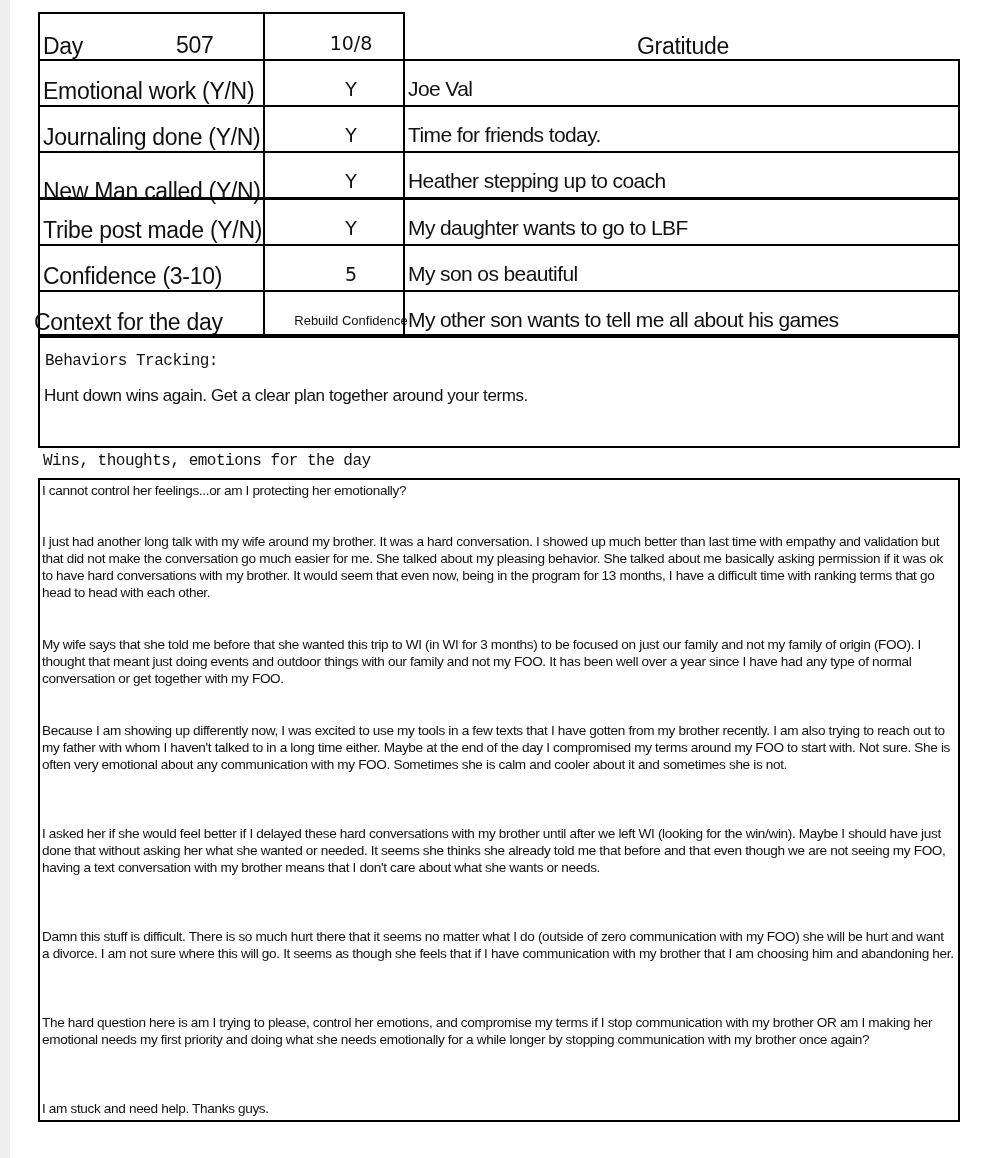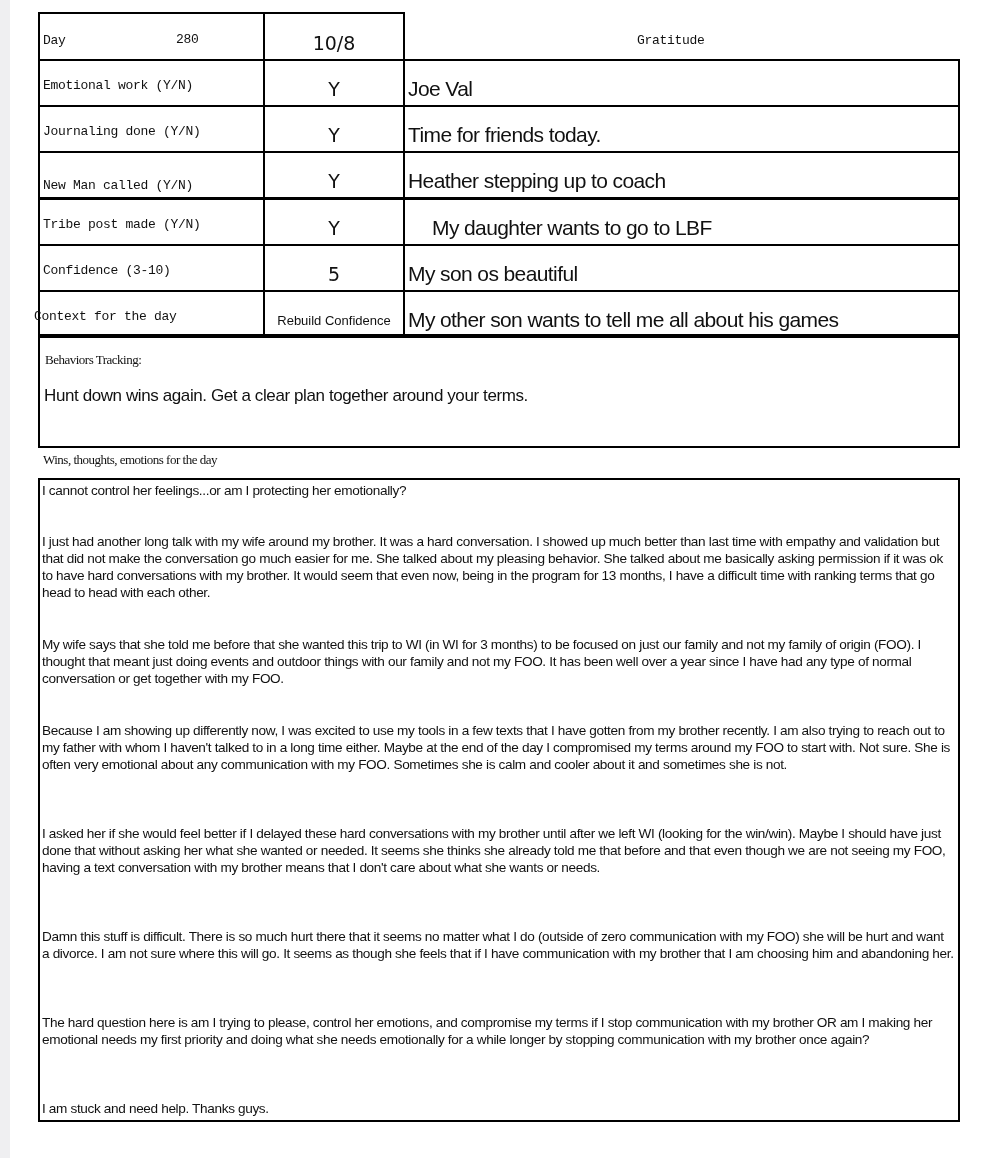--- a/index.html
+++ b/index.html
@@ -6,40 +6,40 @@
     body {
       width: 999px; height: 1158px; position: relative; overflow: hidden;
       background: #ffffff;
       font-family: "Liberation Sans", sans-serif;
       color: #111;
     }
     .left-strip { position: absolute; left: 0; top: 0; width: 10px; height: 1158px; background: #efeff1; }
 
     
     .cell { position: absolute; box-sizing: border-box; border: 2px solid #000; }
-    .lbl { position: absolute; font-size: 13px; font-family: Liberation Mono, monospace; letter-spacing: -0.3px; white-space: nowrap; }
-    .val { position: absolute; font-size: 19px; font-family: "DejaVu Sans", sans-serif; text-align: center; white-space: nowrap; }
+    .lbl { position: absolute; font-size: 23px; font-family: Liberation Sans, sans-serif; letter-spacing: -0.3px; white-space: nowrap; }
+    .val { position: absolute; font-size: 19px; font-family: "DejaVu Sans", sans-serif; text-align: center; white-space: nowrap; padding-left: 17px; }
     .grat { position: absolute; font-size: 21px; font-family: Liberation Sans, sans-serif; letter-spacing: -0.6px; white-space: nowrap; transform-origin: left center; }
     .small-val { font-size: 13px; font-family: "Liberation Sans", sans-serif; }
 
-    .sec-title { position: absolute; font-size: 13px; font-family: Liberation Serif, serif; letter-spacing: -0.5px; white-space: nowrap; }
+    .sec-title { position: absolute; font-size: 16px; font-family: Liberation Mono, monospace; letter-spacing: -0.5px; white-space: nowrap; }
     .behav-text { position: absolute; font-size: 17px; letter-spacing: -0.4px; white-space: nowrap; }
 
     .wins-box { position: absolute; left: 38px; top: 478px; width: 922px; height: 644px; box-sizing: border-box; border: 2px solid #000; }
     .para { position: absolute; left: 42px; width: 912px; font-size: 13.6px; line-height: 17px; letter-spacing: -0.35px; }
   </style>
 </head>
 <body>
 
 <div class="left-strip"></div>
 
 <div class="cell" style="left:38px; top:12px; width:227px; height:49px;"></div>
 <div class="cell" style="left:263px; top:12px; width:142px; height:49px;"></div>
 <span class="lbl" style="left:43px; top:33px;">Day</span>
-<span class="lbl" style="left:176px; top:32px;">280</span>
+<span class="lbl" style="left:176px; top:32px;">507</span>
 <span class="val" style="left:263px; width:142px; top:32px;">10/8</span>
 <span class="lbl" style="left:637px; top:33px;text-align:center;">Gratitude</span>
 
 <div id="rows">
     <div class="cell" style="left: 38px; top: 59px; width: 227px; height: 48px;"></div>
     <div class="cell" style="left: 263px; top: 59px; width: 142px; height: 48px;"></div>
     <div class="cell" style="left: 403px; top: 59px; width: 557px; height: 48px;"></div>
     <span class="lbl" style="left: 43px; top: 78px;">Emotional work  (Y/N)</span>
     <span class="val" style="left: 263px; width: 142px; top: 78px;">Y</span>
     <span class="grat" style="left: 408px; top: 77px;">Joe Val</span>
@@ -53,21 +53,21 @@
     <div class="cell" style="left: 263px; top: 151px; width: 142px; height: 48px;"></div>
     <div class="cell" style="left: 403px; top: 151px; width: 557px; height: 48px;"></div>
     <span class="lbl" style="left: 43px; top: 170px; margin-top: 8px;">New Man called (Y/N)</span>
     <span class="val" style="left: 263px; width: 142px; top: 170px;">Y</span>
     <span class="grat" style="left: 408px; top: 169px;">Heather stepping up to coach</span>
     <div class="cell" style="left: 38px; top: 198px; width: 227px; height: 48px;"></div>
     <div class="cell" style="left: 263px; top: 198px; width: 142px; height: 48px;"></div>
     <div class="cell" style="left: 403px; top: 198px; width: 557px; height: 48px;"></div>
     <span class="lbl" style="left: 43px; top: 217px; text-align: right;">Tribe post made (Y/N)</span>
     <span class="val" style="left: 263px; width: 142px; top: 217px;">Y</span>
-    <span class="grat" style="left: 408px; top: 216px; margin-left: 24px;">My daughter wants to go to LBF</span>
+    <span class="grat" style="left: 408px; top: 216px;">My daughter wants to go to LBF</span>
     <div class="cell" style="left: 38px; top: 244px; width: 227px; height: 48px;"></div>
     <div class="cell" style="left: 263px; top: 244px; width: 142px; height: 48px;"></div>
     <div class="cell" style="left: 403px; top: 244px; width: 557px; height: 48px;"></div>
     <span class="lbl" style="left: 43px; top: 263px;">Confidence (3-10)</span>
     <span class="val" style="left: 263px; width: 142px; top: 263px;">5</span>
     <span class="grat" style="left: 408px; top: 262px;">My son os beautiful</span>
     <div class="cell" style="left: 38px; top: 290px; width: 227px; height: 48px;"></div>
     <div class="cell" style="left: 263px; top: 290px; width: 142px; height: 48px;"></div>
     <div class="cell" style="left: 403px; top: 290px; width: 557px; height: 48px;"></div>
     <span class="lbl" style="left: 34px; top: 309px;">Context for the day</span>

